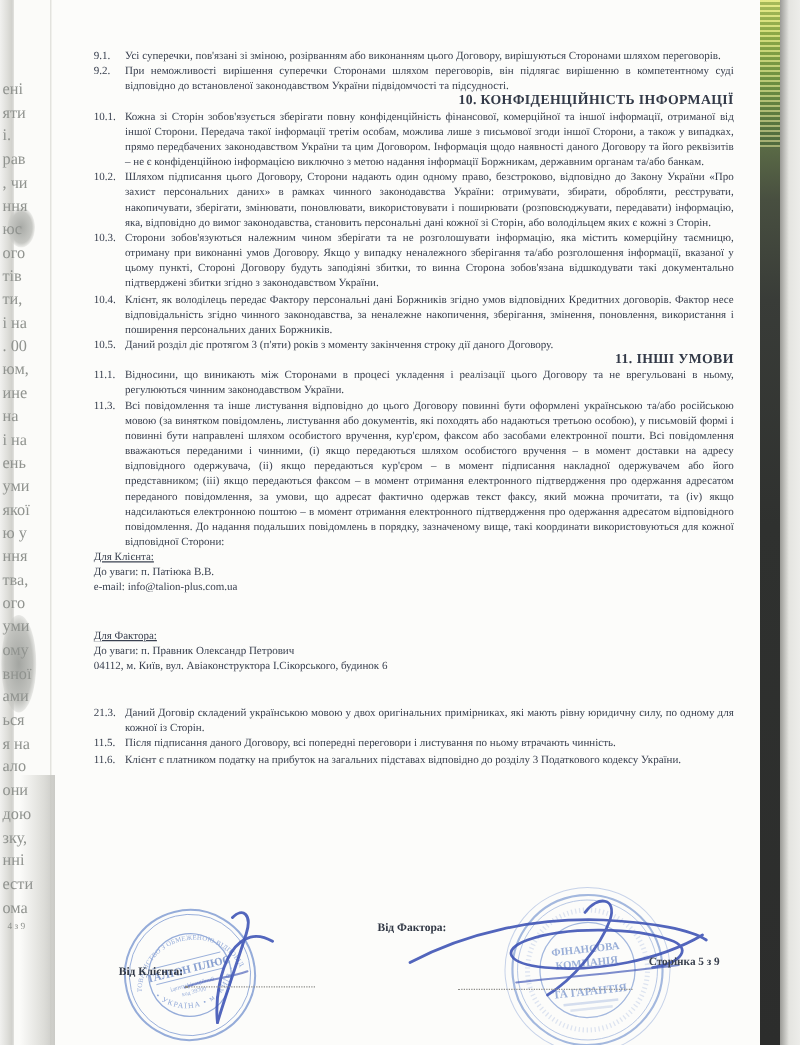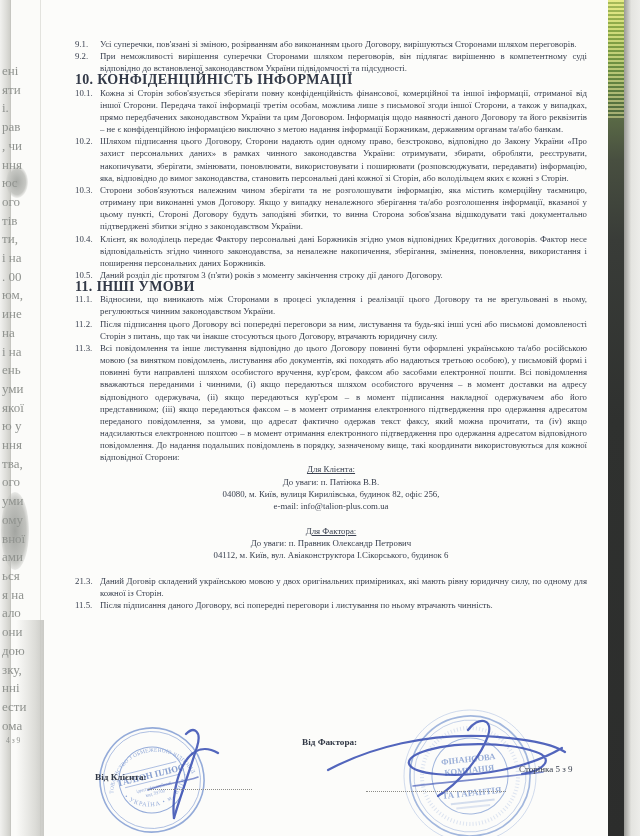--- a/index.html
+++ b/index.html
@@ -30,30 +30,30 @@
     background:linear-gradient(90deg,#9a9a96,#e4e4e0 45%,#ededea);}
   
   .frag-col{position:absolute;left:2px;top:62px;width:32px;
     font-size:13px;line-height:18.7px;color:#90938f;}
   .frag-pagenum{position:absolute;left:6px;top:736px;font-size:7.5px;color:#90938f;}
   
   .content{position:absolute;left:75px;top:38px;width:512px;
     font-size:8.8px;line-height:12.15px;text-align:justify;}
   .clause{position:relative;padding-left:25px;}
   .clause > .num{position:absolute;left:0;top:0;}
-  .sec-title{text-align:left;font-weight:bold;font-size:14px;letter-spacing:.3px;color:#333a48;}
-  .contact-block{text-align:center;}
+  .sec-title{text-align:right;font-weight:bold;font-size:11px;letter-spacing:.3px;color:#333a48;}
+  .contact-block{text-align:left;}
   .contact-heading{text-decoration:underline;}
-  .mt-gap{margin-top:13px;}
+  .mt-gap{margin-top:26px;}
   .u{text-decoration:underline;}
   
   .sign-label{position:absolute;font-weight:bold;font-size:9.2px;color:#313845;}
   .lbl-client{left:95px;top:772px;}
   .lbl-factor{left:302px;top:737px;}
-  .page-num{position:absolute;left:519px;top:764px;font-size:9px;font-weight:normal;color:#39404e;}
+  .page-num{position:absolute;left:519px;top:764px;font-size:9px;font-weight:bold;color:#39404e;}
   .sign-line{position:absolute;border-top:1px dotted #8c8c88;height:0;}
   .sign-line-client{left:148px;top:789px;width:104px;}
   .sign-line-factor{left:366px;top:791px;width:140px;}
   .stamp,.signature{position:absolute;}
   .stamp-client{left:94px;top:724px;}
   .stamp-factor{left:385px;top:706px;}
   .sig-client{left:128px;top:726px;}
   .sig-factor{left:318px;top:712px;}
 </style>
 </head>
@@ -145,51 +145,50 @@
       <span class="txt">Даний розділ діє протягом 3 (п'яти) років з моменту закінчення строку дії даного Договору.</span>
     </div>
 
     <div class="sec-title">11. ІНШІ УМОВИ</div>
 
     <div class="clause">
       <span class="num">11.1.</span>
       <span class="txt">Відносини, що виникають між Сторонами в процесі укладення і реалізації цього Договору та не врегульовані в ньому, регулюються чинним законодавством України.</span>
     </div>
     <div class="clause">
-      <span class="num">11.2.</span>
-      <span class="txt">Після підписання цього Договору всі попередні переговори за ним, листування та будь-які інші усні або письмові домовленості Сторін з питань, що так чи інакше стосуються цього Договору, втрачають юридичну силу.</span>
-    </div>
-    <div class="clause">
       <span class="num">11.3.</span>
       <span class="txt">Всі повідомлення та інше листування відповідно до цього Договору повинні бути оформлені українською та/або російською мовою (за винятком повідомлень, листування або документів, які походять або надаються третьою особою), у письмовій формі і повинні бути направлені шляхом особистого вручення, кур'єром, факсом або засобами електронної пошти. Всі повідомлення вважаються переданими і чинними, (і) якщо передаються шляхом особистого вручення – в момент доставки на адресу відповідного одержувача, (іі) якщо передаються кур'єром – в момент підписання накладної одержувачем або його представником; (ііі) якщо передаються факсом – в момент отримання електронного підтвердження про одержання адресатом переданого повідомлення, за умови, що адресат фактично одержав текст факсу, який можна прочитати, та (іv) якщо надсилаються електронною поштою – в момент отримання електронного підтвердження про одержання адресатом відповідного повідомлення. До надання подальших повідомлень в порядку, зазначеному вище, такі координати використовуються для кожної відповідної Сторони:</span>
     </div>
 
     <div class="contact-block">
       <div class="contact-heading">Для Клієнта:</div>
       <div>До уваги: п. Патіюка В.В.</div>
-      <div>04080, м. Київ, вулиця Кирилівська, будинок 82, офіс 256,</div>
       <div>
         <span>e-mail:</span>
         <span>info@talion-plus.com.ua</span>
       </div>
     </div>
 
     <div class="contact-block mt-gap">
       <div class="contact-heading">Для Фактора:</div>
       <div>До уваги: п. Правник Олександр Петрович</div>
       <div>04112, м. Київ, вул. Авіаконструктора І.Сікорського, будинок 6</div>
     </div>
 
     <div class="clause mt-gap">
       <span class="num">21.3.</span>
       <span class="txt">Даний Договір складений українською мовою у двох оригінальних примірниках, які мають рівну юридичну силу, по одному для кожної із Сторін.</span>
     </div>
     <div class="clause">
       <span class="num">11.5.</span>
       <span class="txt">Після підписання даного Договору, всі попередні переговори і листування по ньому втрачають чинність.</span>
+    </div>
+    <div class="clause">
+      <span class="num">11.6.</span>
+      <span class="txt">Клієнт є платником податку на прибуток на загальних підставах відповідно до розділу 3 Податкового кодексу України.</span>
     </div>
   </div>
 
   <svg class="stamp stamp-client" width="116" height="112" viewBox="0 0 116 112">
     <g transform="rotate(-14 58 56)" opacity="0.82">
       <circle cx="58" cy="56" r="52" fill="none" stroke="#7e9ad2" stroke-width="1.6"></circle>
       <circle cx="58" cy="56" r="48.5" fill="none" stroke="#7e9ad2" stroke-width="0.7"></circle>
       <circle cx="58" cy="56" r="33" fill="none" stroke="#7e9ad2" stroke-width="1"></circle>
       <defs>
         <path id="cl-top" d="M 17 61 A 42 42 0 0 1 99 61" fill="none"></path>

